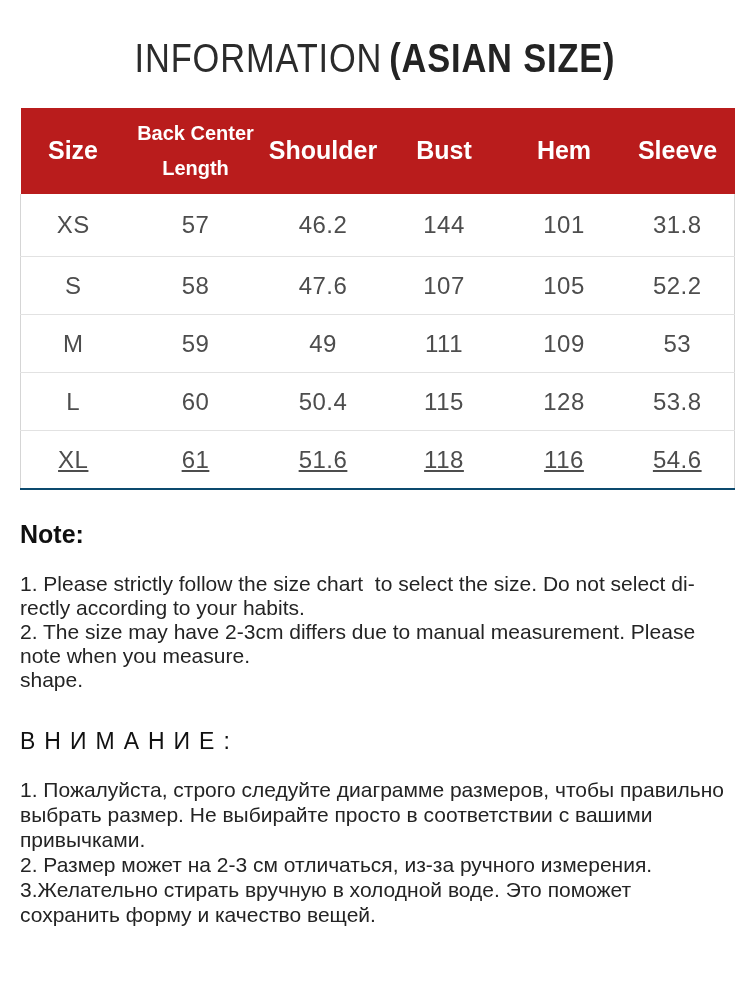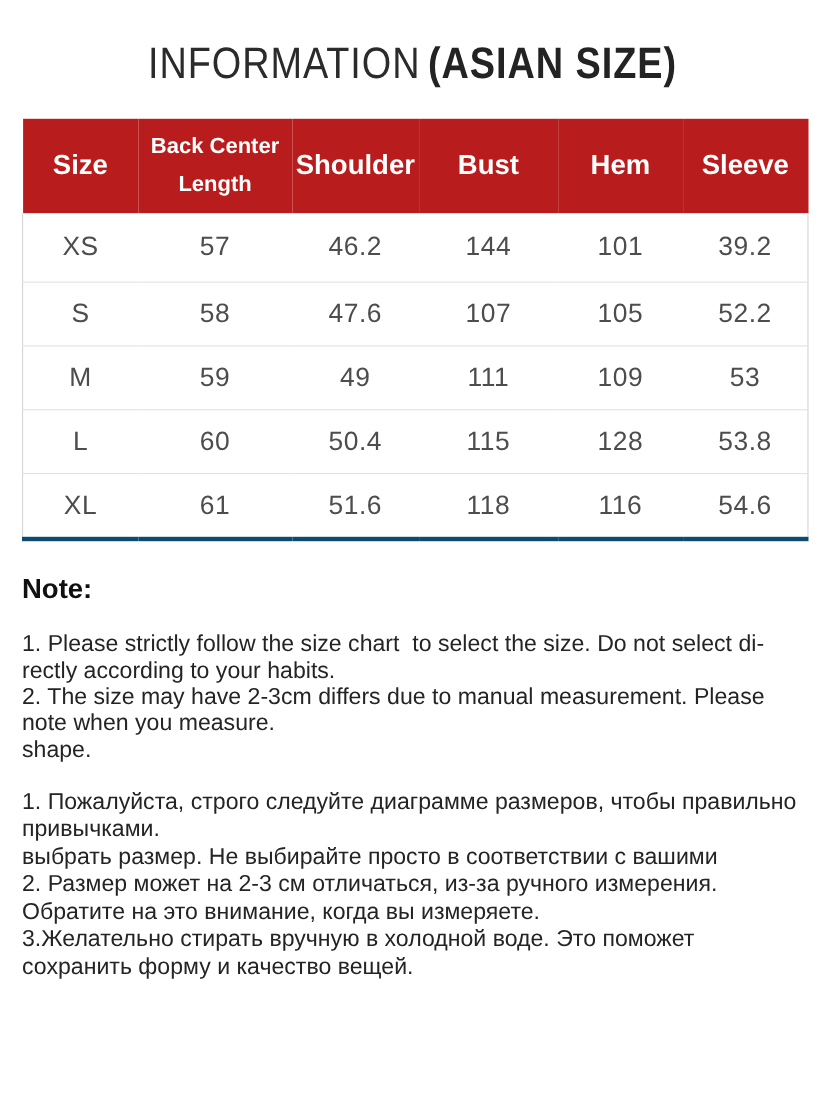--- a/index.html
+++ b/index.html
@@ -66,21 +66,21 @@
     font-size: 24px;
     color: #4d4d4d;
     letter-spacing: 0.5px;
     border-bottom: 1px solid #e2e2e2;
     padding: 0;
     background: #ffffff;
   }
   .size-table tbody td:first-child { border-left: 1px solid #d5d5d5; }
   .size-table tbody td:last-child  { border-right: 1px solid #d5d5d5; }
   .size-table tbody tr:first-child td { height: 62px; }
-  .size-table tbody tr:last-child td  { border-bottom: 4px solid #0c4a6e; }
+  .size-table tbody tr:last-child td  { border-bottom: 2px solid #0c4a6e; text-decoration: underline; }
 
   
   .notes { margin: 0 16px 0 20px; }
   .note-heading {
     margin: 30px 0 0 0;
     font-size: 25px;
     font-weight: 700;
     color: #101010;
   }
   .para { margin-top: 23px; }
@@ -127,21 +127,21 @@
         <th>Sleeve</th>
       </tr>
     </thead>
     <tbody>
       <tr>
         <td>XS</td>
         <td>57</td>
         <td>46.2</td>
         <td>144</td>
         <td>101</td>
-        <td>39.2</td>
+        <td>31.8</td>
       </tr>
       <tr>
         <td>S</td>
         <td>58</td>
         <td>47.6</td>
         <td>107</td>
         <td>105</td>
         <td>52.2</td>
       </tr>
       <tr>
@@ -176,26 +176,26 @@
     <h2 class="note-heading">Note:</h2>
 
     <div class="para">
       <div class="line">1. Please strictly follow the size chart  to select the size. Do not select di-</div>
       <div class="line">rectly according to your habits.</div>
       <div class="line">2. The size may have 2-3cm differs due to manual measurement. Please</div>
       <div class="line">note when you measure.</div>
       <div class="line">shape.</div>
     </div>
 
+    <h2 class="attention-heading">ВНИМАНИЕ:</h2>
 
     <div class="para ru">
       <div class="line">1. Пожалуйста, строго следуйте диаграмме размеров, чтобы правильно</div>
+      <div class="line">выбрать размер. Не выбирайте просто в соответствии с вашими</div>
       <div class="line">привычками.</div>
-      <div class="line">выбрать размер. Не выбирайте просто в соответствии с вашими</div>
       <div class="line">2. Размер может на 2-3 см отличаться, из-за ручного измерения.</div>
-      <div class="line">Обратите на это внимание, когда вы измеряете.</div>
       <div class="line">3.Желательно стирать вручную в холодной воде. Это поможет</div>
       <div class="line">сохранить форму и качество вещей.</div>
     </div>
 
   </div>
 
 </div>
 
 </body></html>

